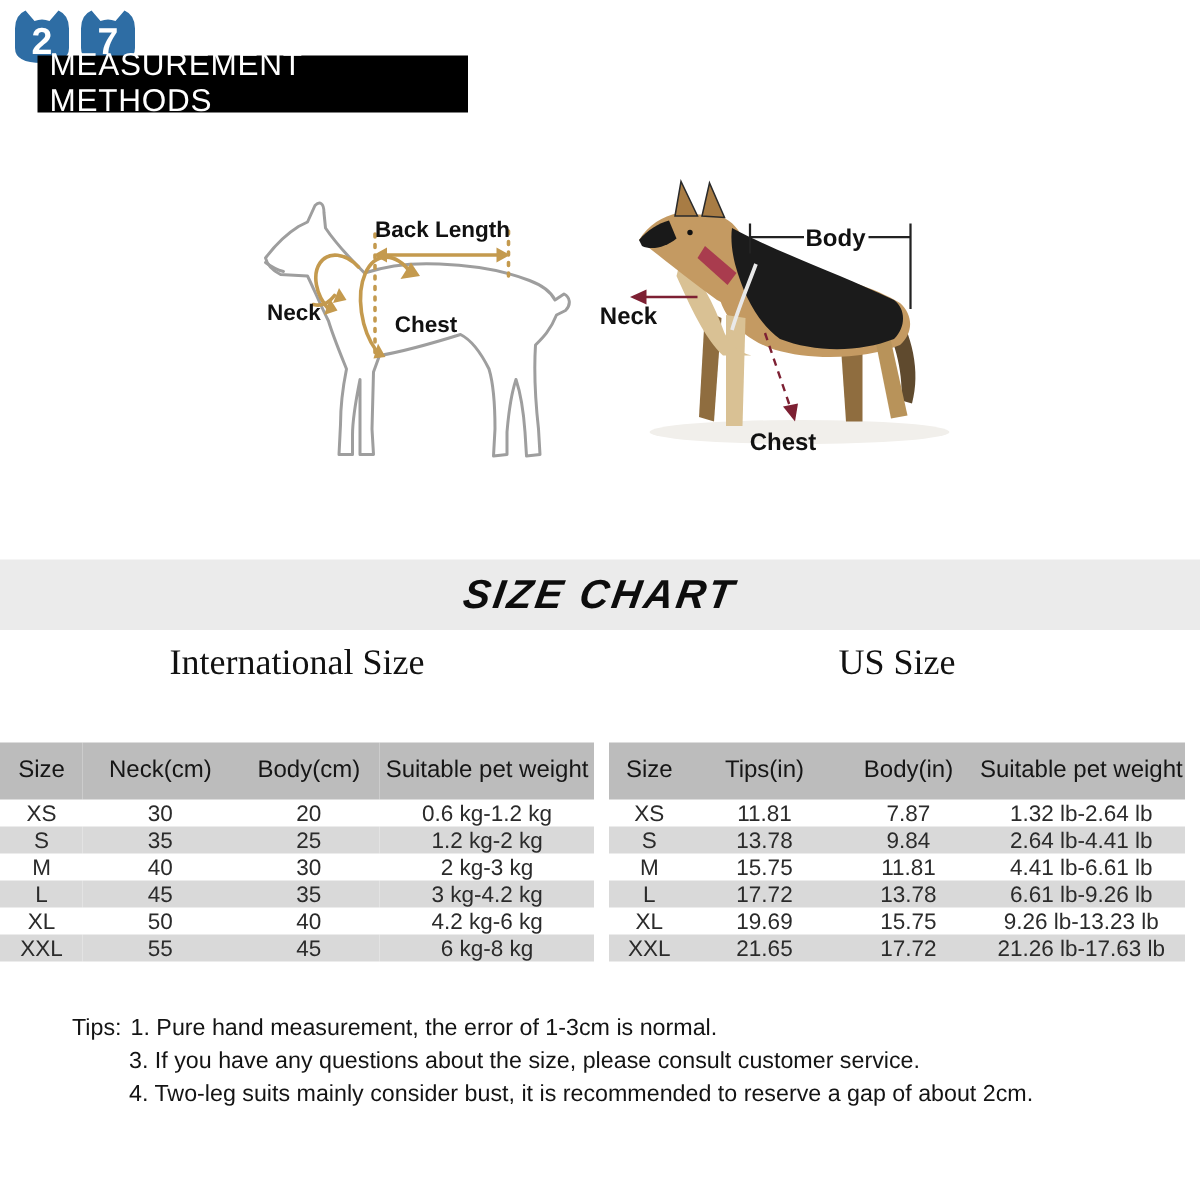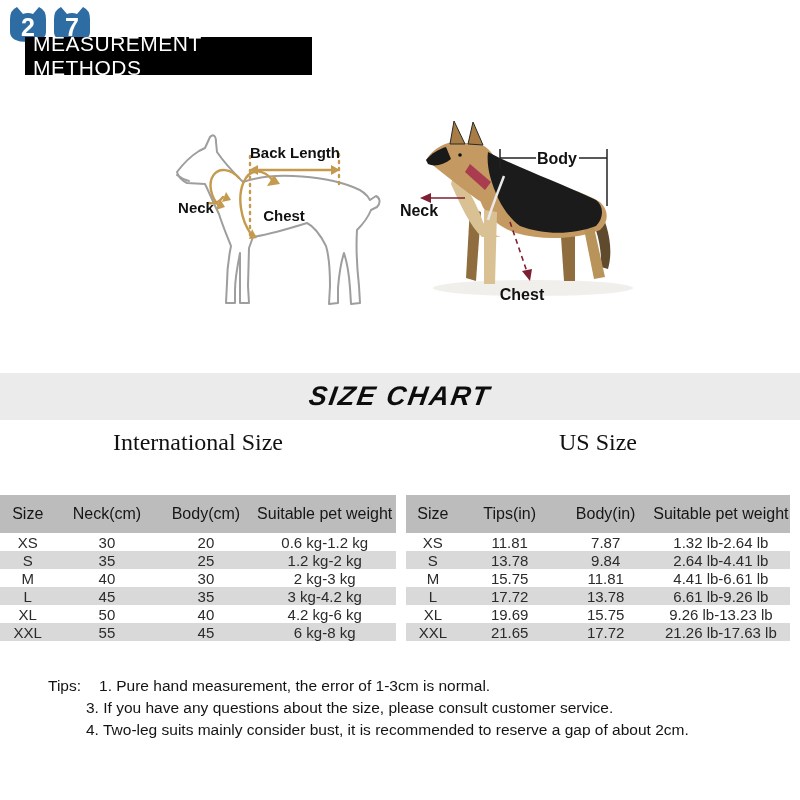--- a/index.html
+++ b/index.html
@@ -36,21 +36,21 @@
   table.intl{left:0;width:396px;}
   table.us{left:406px;width:384px;}
   .size-table th{background:#bcbcbc;height:36px;font-weight:normal;font-size:16px;color:#161616;}
   .size-table td{height:18px;padding:0;}
   .size-table tr.alt td{background:#d9d9d9;}
 
   
   .tips{position:absolute;left:48px;top:675px;font-size:15.5px;color:#141414;line-height:22px;}
   .tips-line{padding-left:38px;white-space:nowrap;}
   .tips-line.first{padding-left:0;}
-  .tips-label{margin-right:18px;}
+  .tips-label{margin-right:6px;}
 </style>
 </head>
 <body>
 
 <div class="page">
 
   <svg class="badge badge-2" viewBox="0 0 44 41">
     <path d="M4 16 Q4 7 11 4 L17 11 Q22 9 27 11 L33 4 Q40 7 40 16 L40 29 Q40 39 22 39 Q4 39 4 29 Z" fill="#2e6da4"></path>
     <text x="22" y="33" text-anchor="middle" font-size="25" font-weight="bold" fill="#fff">2</text>
   </svg>

